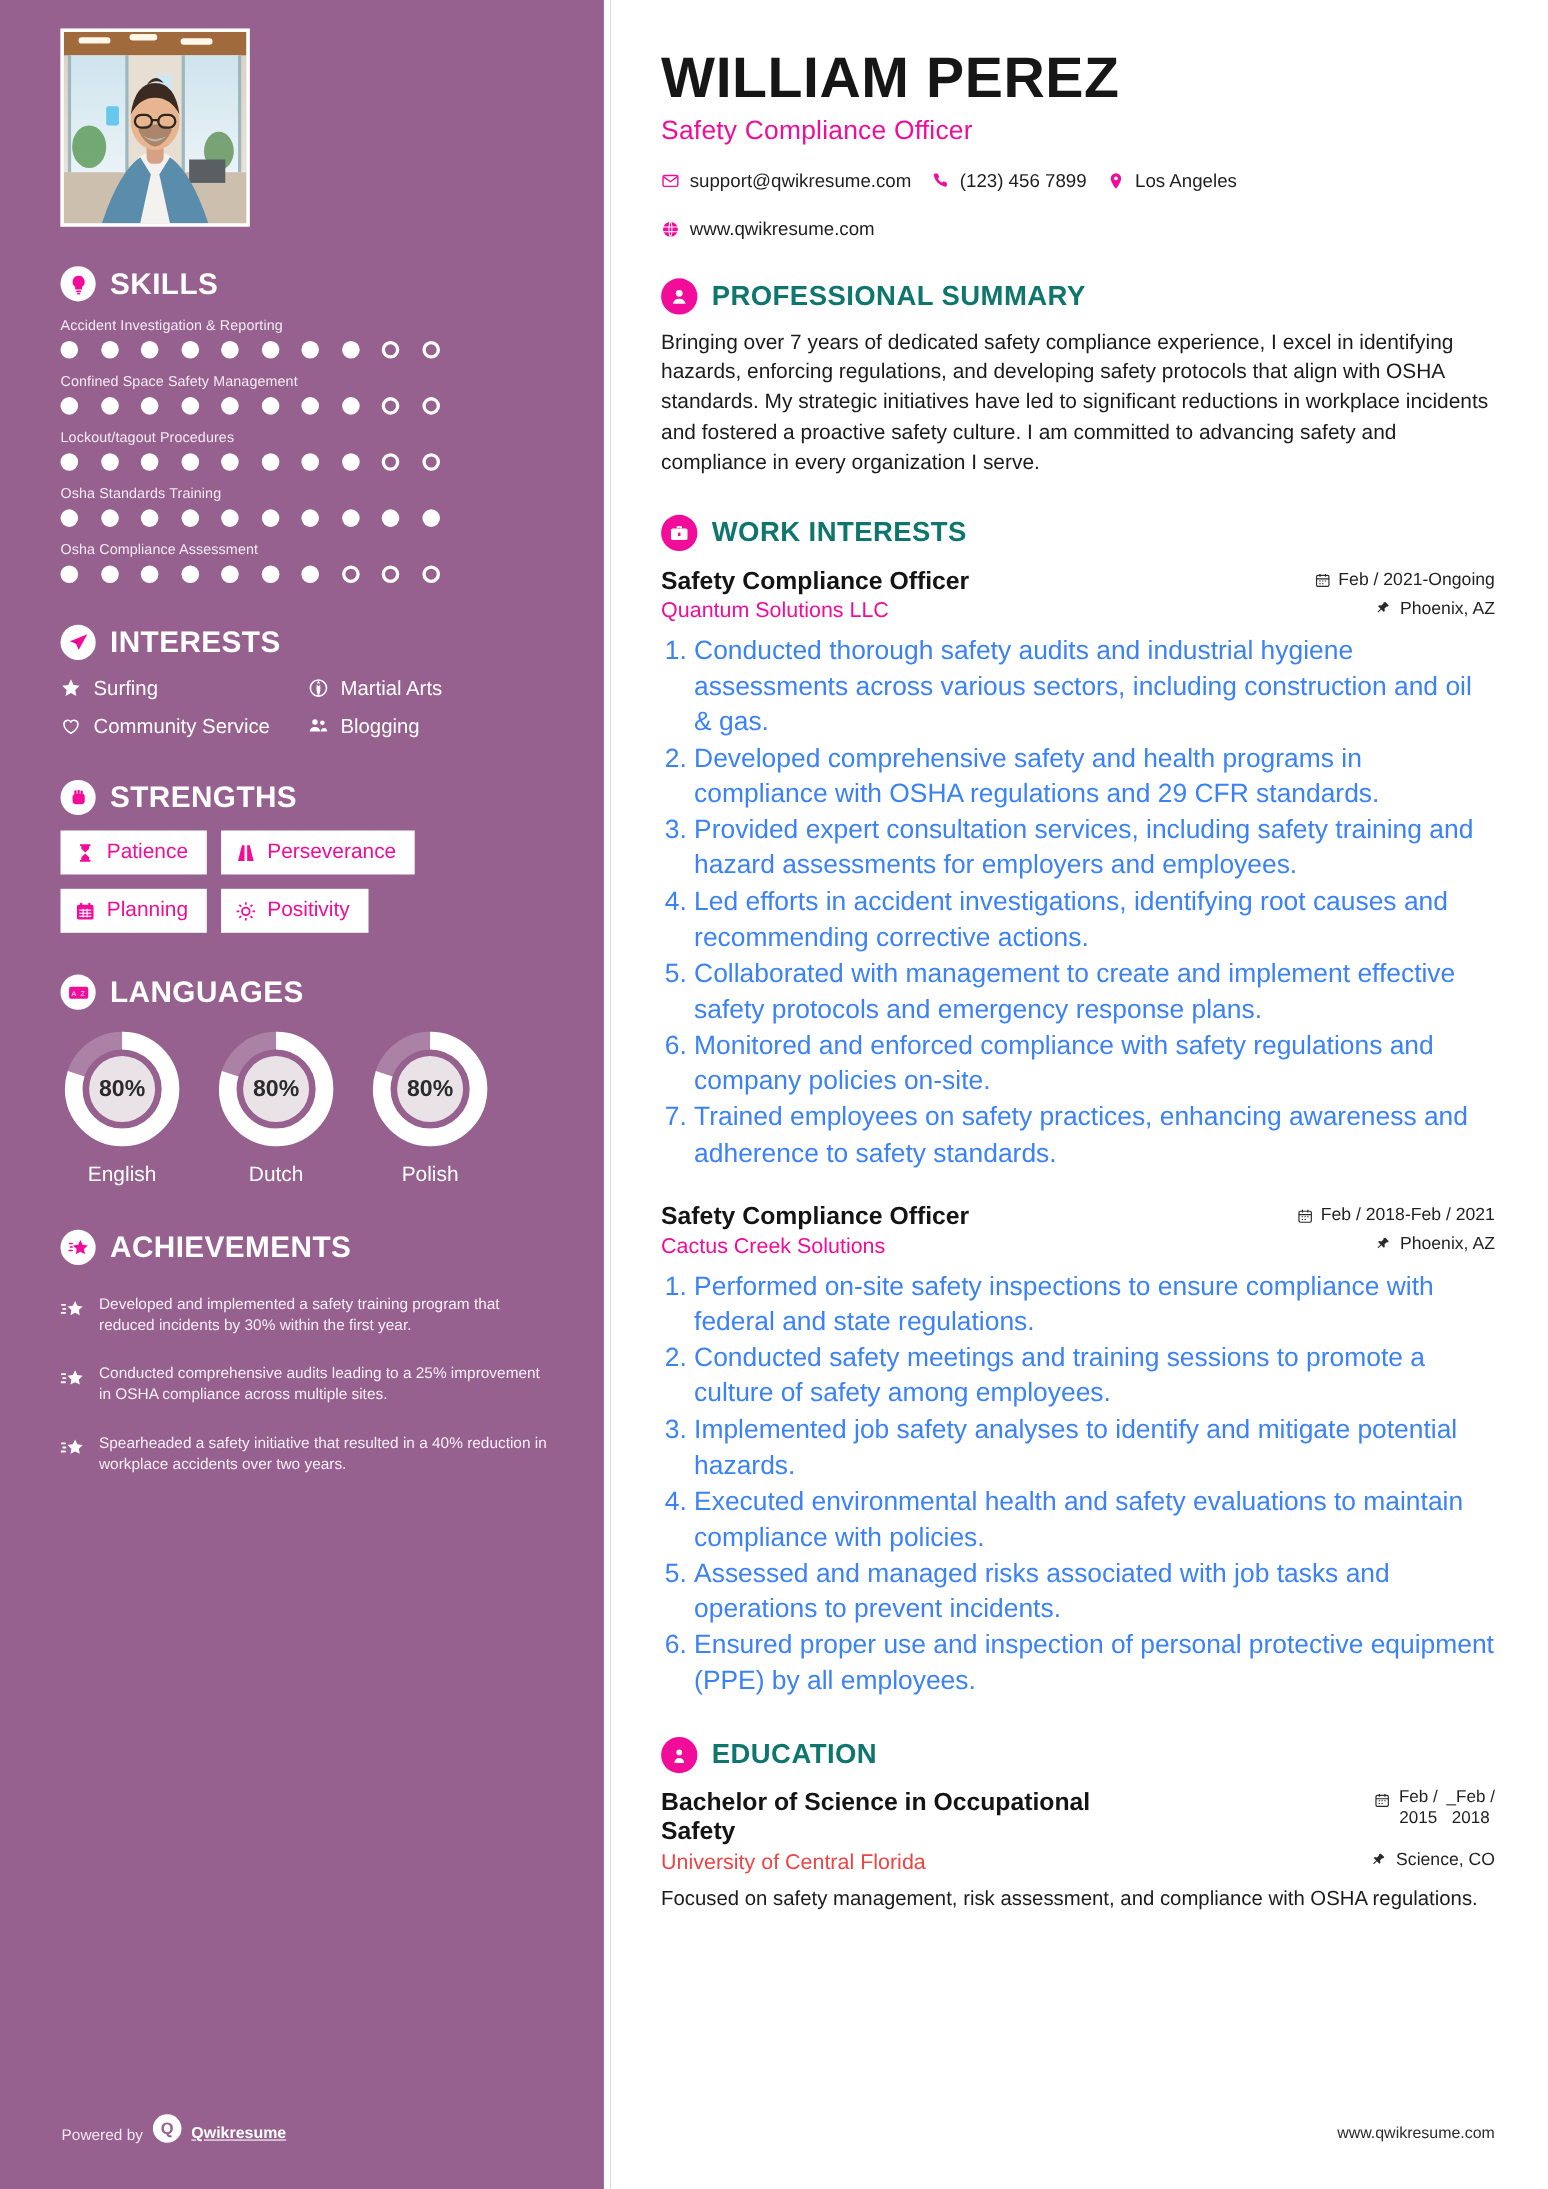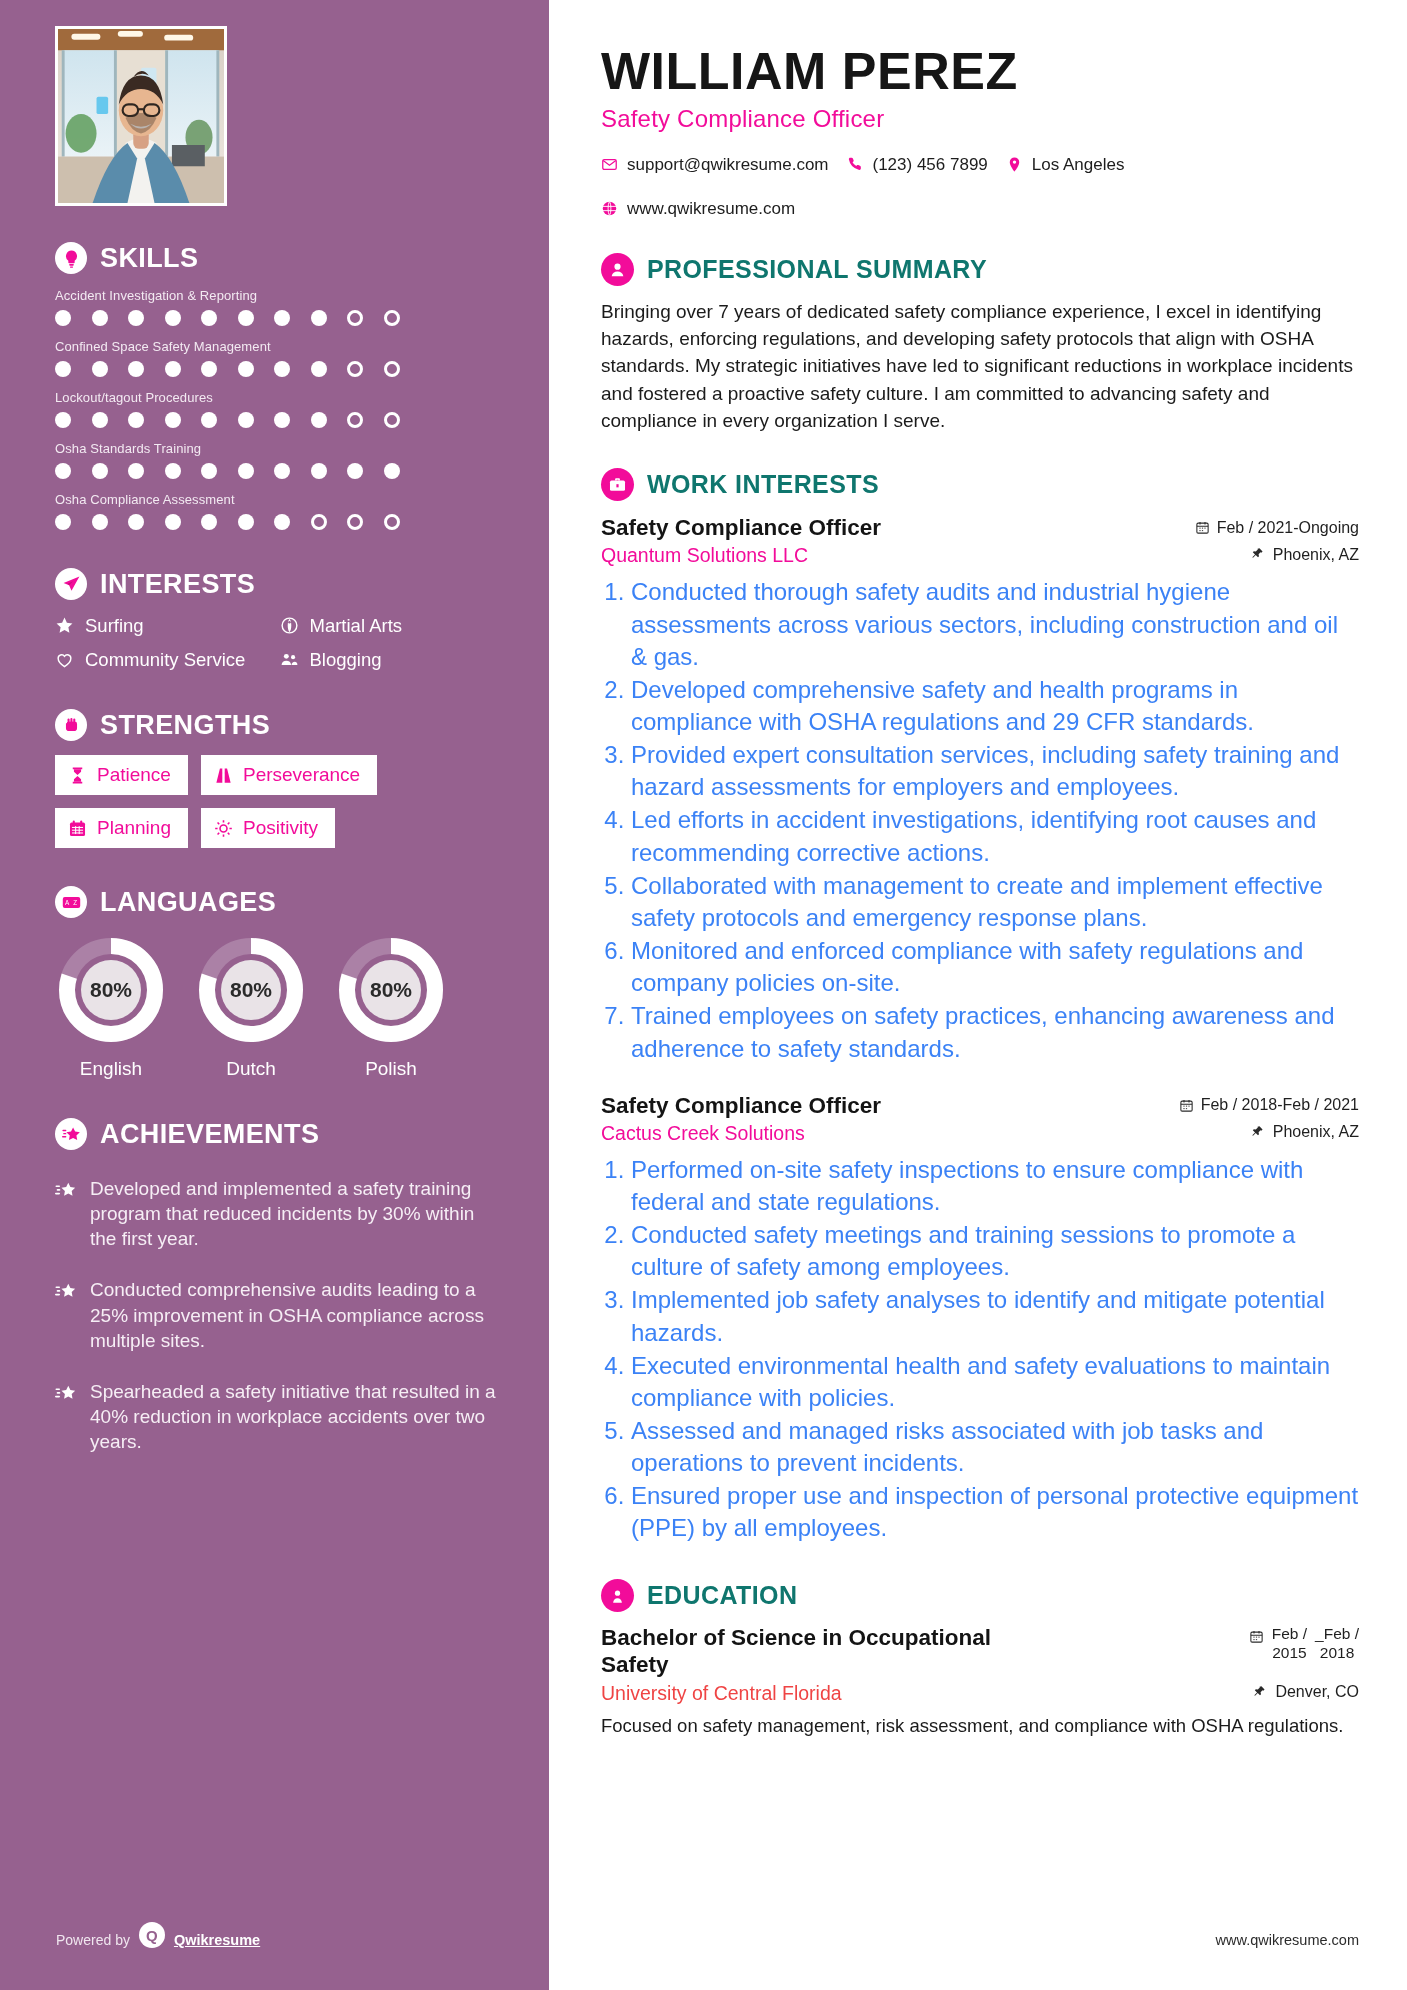--- a/index.html
+++ b/index.html
@@ -122,21 +122,21 @@
     color: #2b2b2b; font-size: 21px; font-weight: bold;
   }
   .lang-label {
     color: #ffffff; font-size: 19px; margin-top: 12px;
   }
 
   
   .ach-block { margin-top: 38px; }
   .ach-item {
     display: flex; gap: 13px; margin-top: 26px;
-    color: #f6eef5; font-size: 19px; line-height: 1.32;
+    color: #f6eef5; font-size: 14px; line-height: 1.32;
   }
   .ach-item svg { width: 22px; height: 22px; flex: 0 0 22px; margin-top: 3px; }
 
   
   .powered {
     position: absolute; left: 56px; bottom: 42px;
     display: flex; align-items: flex-end; gap: 9px; margin-top: 28px;
   }
   .powered .pw-txt { color: #f0e6ef; font-size: 14px; }
   .powered .pw-logo {
@@ -754,21 +754,21 @@
               </div>
             </div>
             <div class="edu-row2">
               <div class="edu-school">University of Central Florida</div>
               <div class="job-meta">
                 <span style="display:inline-flex">
                   <svg viewBox="0 0 24 24" fill="#2a2a2a">
                     <path d="M13.5 2l5 5-2 2-1.3-.5-3.1 3.2.7 3.2-1.6 1.6-3.6-3.6-4.4 4.4-1.1-1.1 4.4-4.4L2.9 8.2l1.6-1.6 3.2.7L10.9 4l-.4-1.3 3-0.7z"></path>
                   </svg>
                 </span>
-                <span>Denver, CO</span>
+                <span>Science, CO</span>
               </div>
             </div>
             <div class="edu-desc">Focused on safety management, risk assessment, and compliance with OSHA regulations.</div>
           </div>
         </div>
     </section>
 
     <div class="main-footer">www.qwikresume.com</div>
   </main>
 </div>

